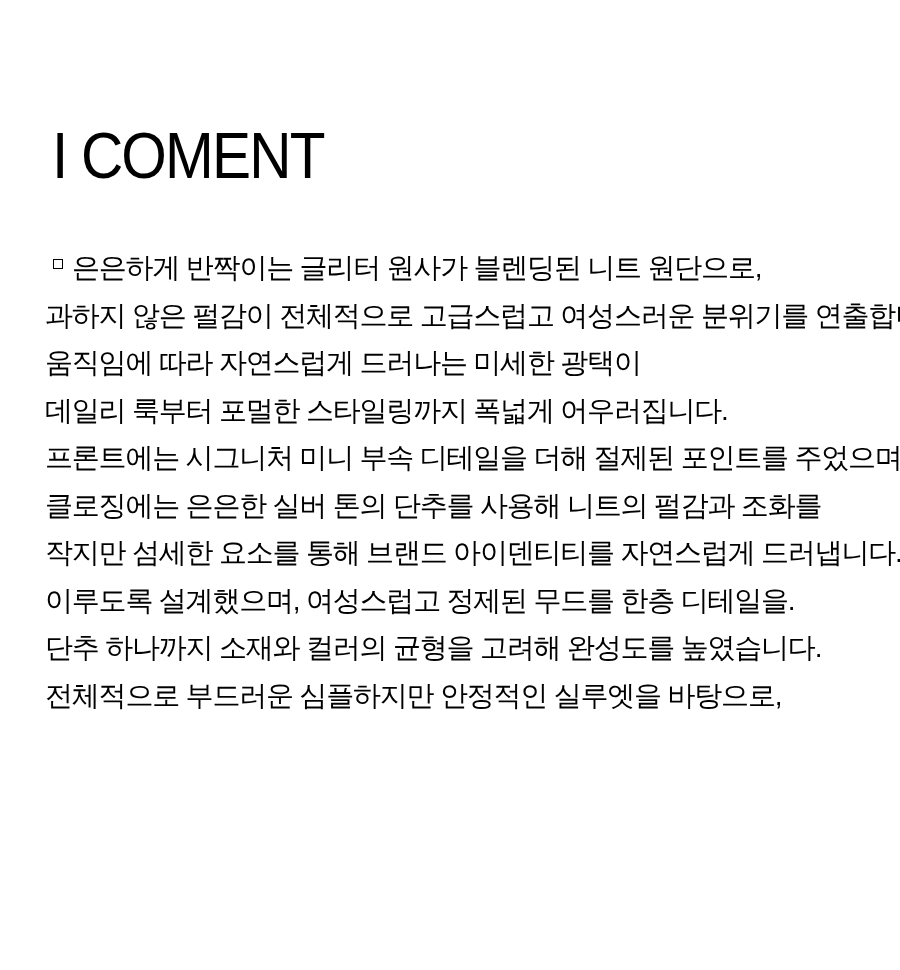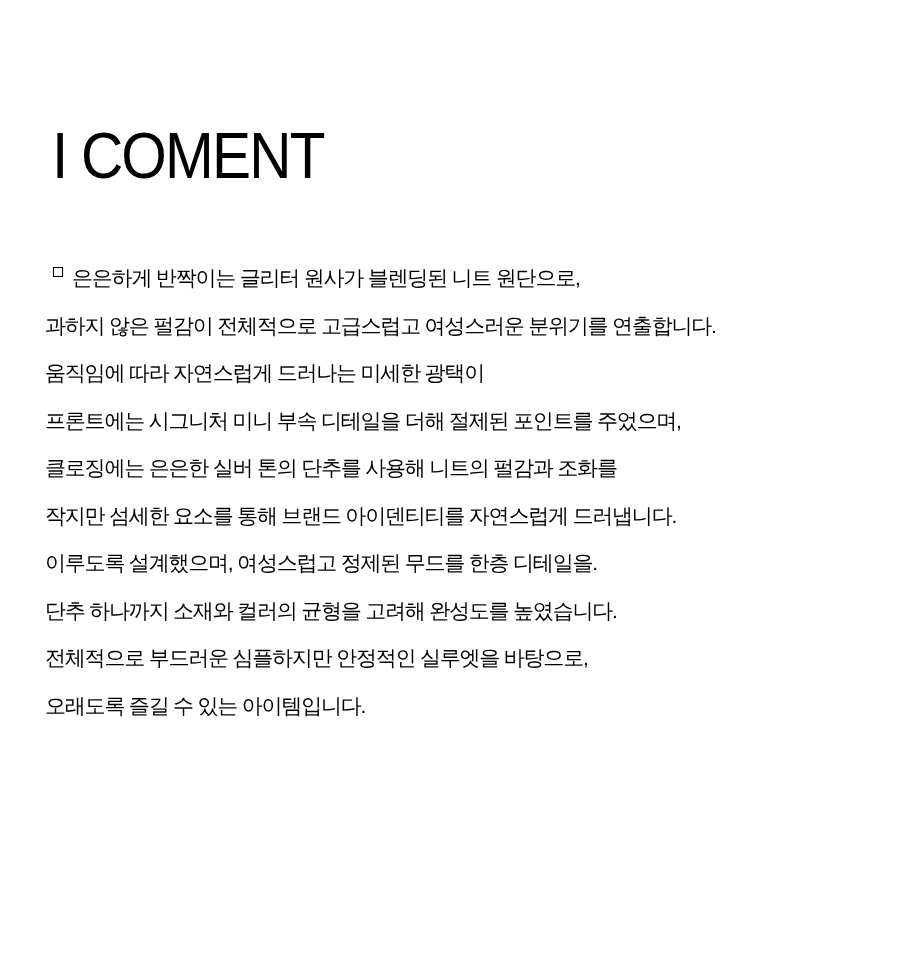--- a/index.html
+++ b/index.html
@@ -20,24 +20,24 @@
     font-size: 65px;
     font-weight: 400;
     letter-spacing: -2px;
     line-height: 1;
     white-space: nowrap;
     transform: scaleX(0.9);
     transform-origin: left top;
   }
   .coment-body {
     position: absolute;
-    top: 254px;
+    top: 244px;
     left: 45px;
     width: 840px;
-    font-size: 21px;
+    font-size: 28px;
     line-height: 47.5px;
     letter-spacing: -1.2px;
     white-space: nowrap;
   }
   .line { height: 47.5px; }
   .sq {
     display: inline-block;
     width: 10px;
     height: 10px;
     border: 1.5px solid #000000;
@@ -52,21 +52,21 @@
 
 <div class="page">
   <h1 class="title">I COMENT</h1>
 
   <div class="coment-body">
     <div class="line">
       <span class="sq"></span><span>은은하게 반짝이는 글리터 원사가 블렌딩된 니트 원단으로,</span>
     </div>
     <div class="line">과하지 않은 펄감이 전체적으로 고급스럽고 여성스러운 분위기를 연출합니다.</div>
     <div class="line">움직임에 따라 자연스럽게 드러나는 미세한 광택이</div>
+    <div class="line">데일리 룩부터 포멀한 스타일링까지 폭넓게 어우러집니다.</div>
     <div class="line">프론트에는 시그니처 미니 부속 디테일을 더해 절제된 포인트를 주었으며,</div>
     <div class="line">클로징에는 은은한 실버 톤의 단추를 사용해 니트의 펄감과 조화를</div>
     <div class="line">작지만 섬세한 요소를 통해 브랜드 아이덴티티를 자연스럽게 드러냅니다.</div>
     <div class="line">이루도록 설계했으며, 여성스럽고 정제된 무드를 한층 디테일을.</div>
     <div class="line">단추 하나까지 소재와 컬러의 균형을 고려해 완성도를 높였습니다.</div>
     <div class="line">전체적으로 부드러운 심플하지만 안정적인 실루엣을 바탕으로,</div>
-    <div class="line">오래도록 즐길 수 있는 아이템입니다.</div>
   </div>
 </div>
 
 </body></html>

